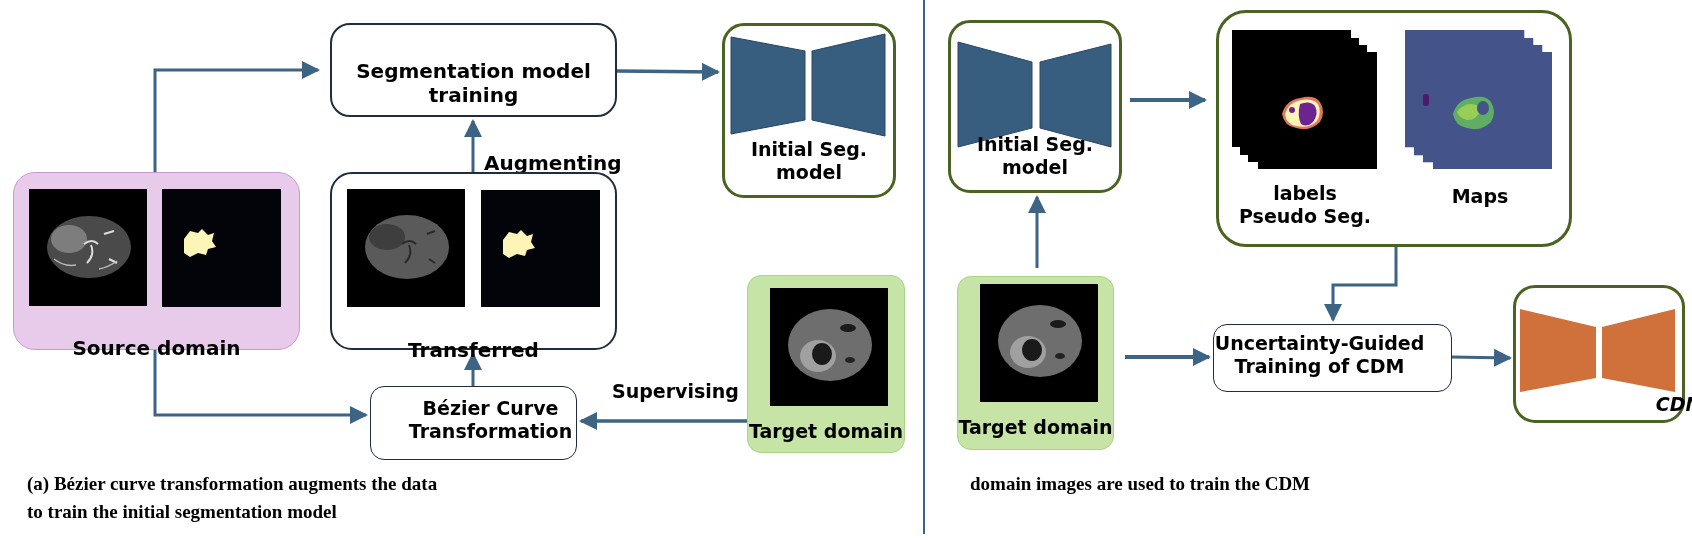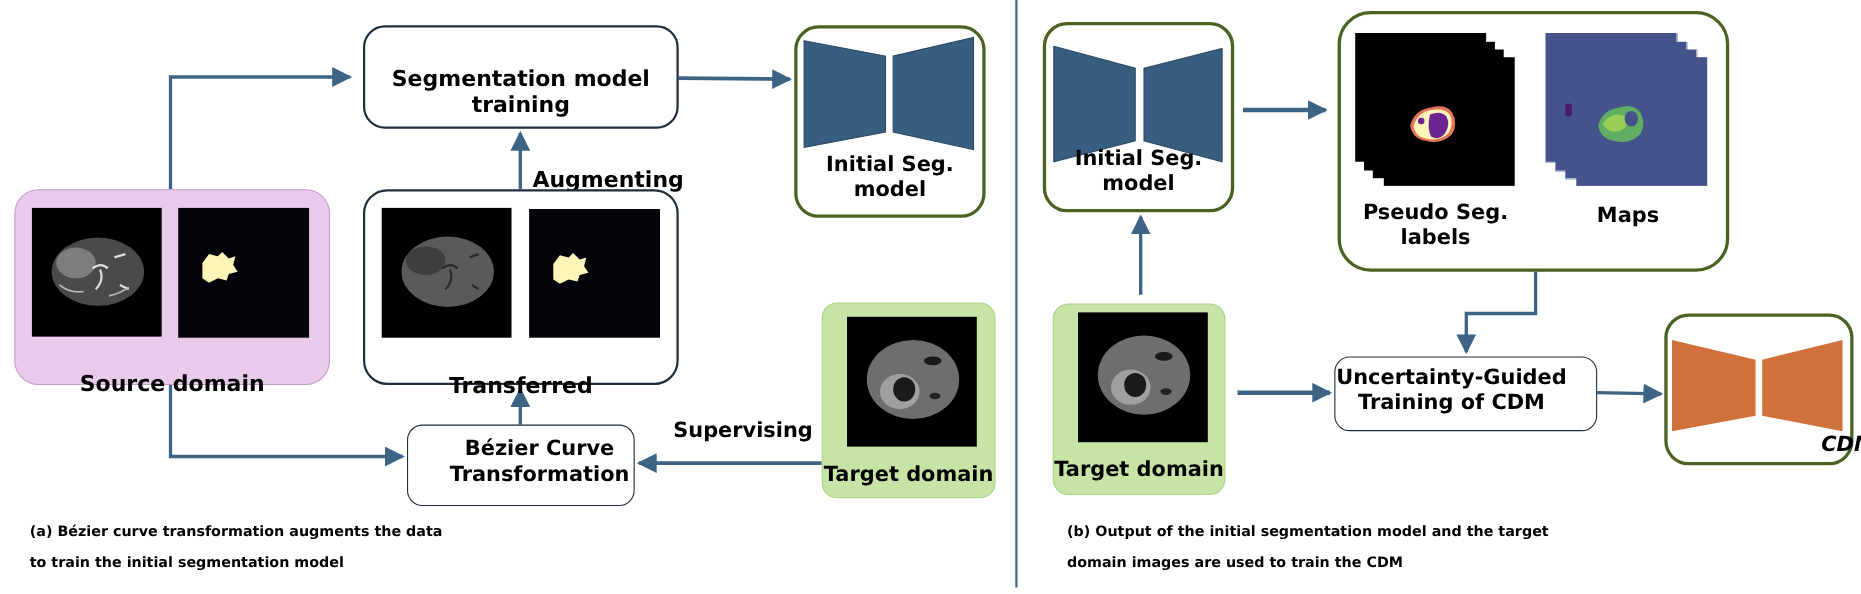--- a/index.html
+++ b/index.html
@@ -9,21 +9,21 @@
     .box { position: absolute; box-sizing: border-box; border-radius: 22px; }
     .box-white { background: #fff; border: 2px solid #1f2d3d; }
     .box-green-outline { background: #fff; border: 3px solid #4a6322; }
     .box-pink { background: #e8cbea; border: 1.5px solid #c89ad0; }
     .box-lime { background: #c5e4a5; border: 1.5px solid #a9d486; border-radius: 14px; }
     .label { position: absolute; font-weight: bold; text-align: center; line-height: 1.22; }
     .lbl-lg { font-size: 20px; margin-top: 16px; }
     .lbl-md { font-size: 19px; }
     .mri { position: absolute; background: #000; overflow: hidden; }
     .mri svg { width: 100%; height: 100%; display: block; }
-    .caption { position: absolute; font-size: 13px; font-weight: bold; line-height: 28px; white-space: nowrap; }
+    .caption { position: absolute; font-size: 19px; font-weight: bold; line-height: 28px; white-space: nowrap; font-family: Liberation Serif, serif; }
     svg.overlay { position: absolute; left: 0; top: 0; }
     .stack { position: absolute; }
     .stack .layer { position: absolute; }
   </style>
 </head>
 <body>
 
 <svg class="overlay" width="1692" height="540">
   <defs>
     <marker id="ah" markerWidth="10" markerHeight="10" refX="7" refY="5" orient="auto" markerUnits="userSpaceOnUse">
@@ -151,22 +151,22 @@
   <div class="layer" style="left:26px; top:22px; width:119px; height:117px; background:#000;">
     <svg viewBox="0 0 119 117" width="119" height="117">
       <path d="M24 62 q4 -14 18 -16 q14 -4 20 4 q6 10 0 20 q-10 10 -24 6 q-12 -2 -14 -14 z" fill="#e2765a"></path>
       <path d="M27 62 q4 -12 16 -14 q12 -2 17 4 q4 8 -1 17 q-8 8 -21 5 q-10 -2 -11 -12 z" fill="#fdf5b8"></path>
       <path d="M42 52 q10 -4 15 2 q4 8 -2 16 q-6 6 -12 2 q-4 -8 -1 -20 z" fill="#6c2590"></path>
       <circle cx="34" cy="58" r="3" fill="#6c2590"></circle>
     </svg>
   </div>
 </div>
 <div class="label lbl-md" style="left:1222px; top:182px; width:166px;">
+  <div>labels</div>
   <div>Pseudo Seg.</div>
-  <div>labels</div>
 </div>
 
 <div class="stack" style="left:1405px; top:30px; width:147px; height:140px;">
   <div class="layer" style="left:0; top:0; width:119px; height:117px; background:#44538a; border-right:1px solid #c8cde0; border-bottom:1px solid #c8cde0;"></div>
   <div class="layer" style="left:9px; top:8px; width:119px; height:117px; background:#44538a; border-right:1px solid #c8cde0; border-bottom:1px solid #c8cde0;"></div>
   <div class="layer" style="left:18px; top:15px; width:119px; height:117px; background:#44538a; border-right:1px solid #c8cde0; border-bottom:1px solid #c8cde0;"></div>
   <div class="layer" style="left:28px; top:22px; width:119px; height:117px; background:#44538a;">
     <svg viewBox="0 0 119 117" width="119" height="117">
       <path d="M20 62 q4 -14 18 -16 q14 -4 20 4 q6 10 0 20 q-10 10 -24 6 q-12 -2 -14 -14 z" fill="#5fae64"></path>
       <path d="M24 60 q6 -8 14 -8 q8 0 10 6 q-4 10 -14 10 q-8 -2 -10 -8 z" fill="#a6d553" opacity="0.8"></path>
@@ -201,15 +201,14 @@
 
 <div class="box box-green-outline" style="left:1513px; top:285px; width:172px; height:138px;">
 </div>
 <svg class="abs" style="left:1513px; top:285px;" width="172" height="138" viewBox="0 0 172 138">
   <polygon points="7,24 83,42 83,93 7,107" fill="#d0703a"></polygon>
   <polygon points="89,42 162,24 162,107 89,93" fill="#d0703a"></polygon>
 </svg>
 <div class="label lbl-md" style="left:1594px; top:393px; width:172px;font-style:italic;">CDM</div>
 
 <div class="caption" style="left:970px; top:470px;">
-  <div>(b) Output of the initial segmentation model and the target</div>
   <div>domain images are used to train the CDM</div>
 </div>
 
 </body></html>

